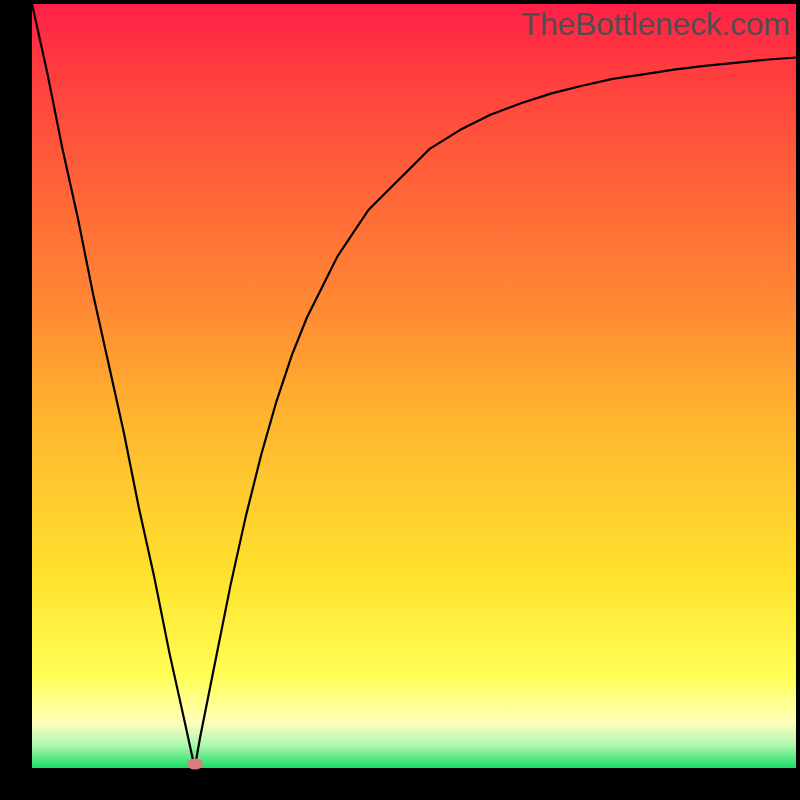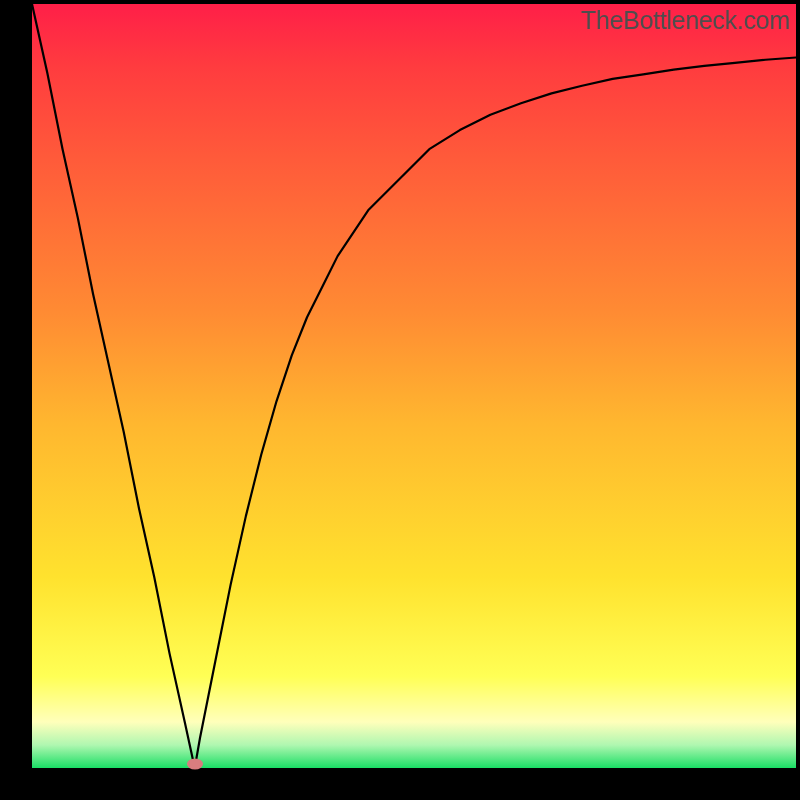--- a/index.html
+++ b/index.html
@@ -36,21 +36,21 @@
       #ffffbb 94%,
       #aff7b0 97%,
       #1ade65 100%
     );
   }
   .watermark {
     position: absolute;
     top: 2px;
     right: 6px;
     color: #4e4e4e;
-    font-size: 25px;
+    font-size: 32px;
     font-weight: 500;
     letter-spacing: -0.3px;
     pointer-events: none;
     user-select: none;
   }
   svg.curve {
     position: absolute;
     left: 0;
     top: 0;
     width: 764px;

